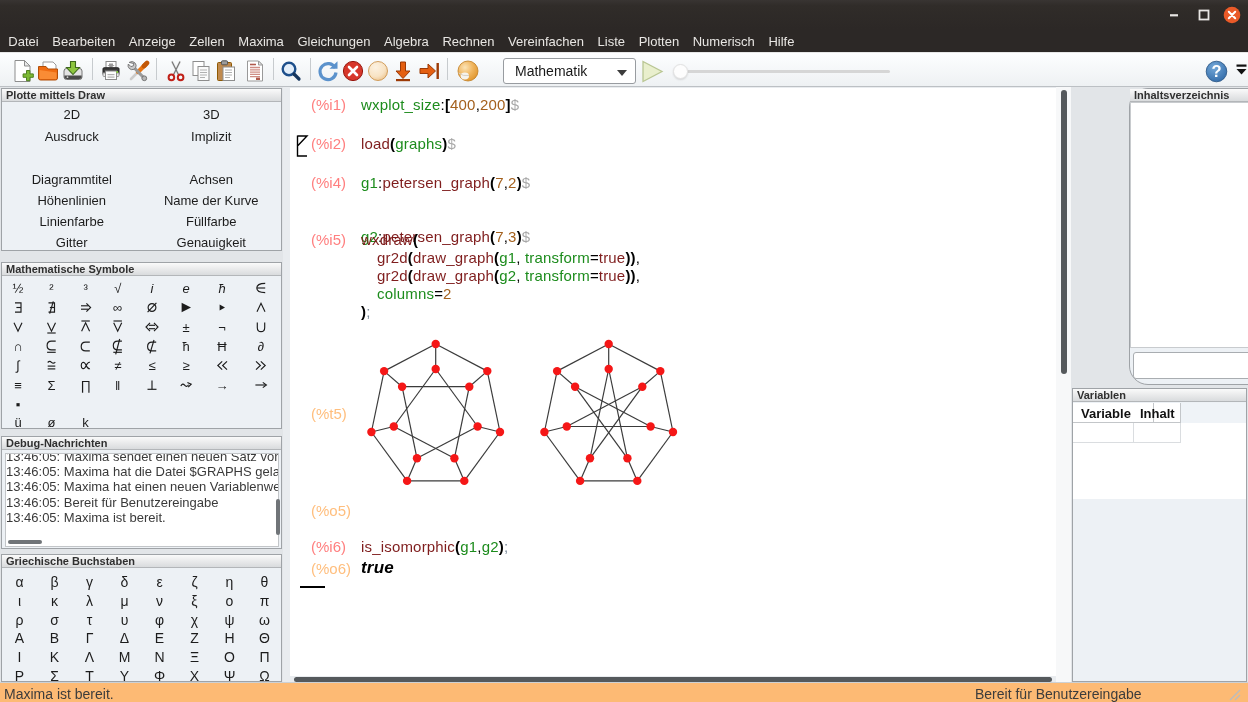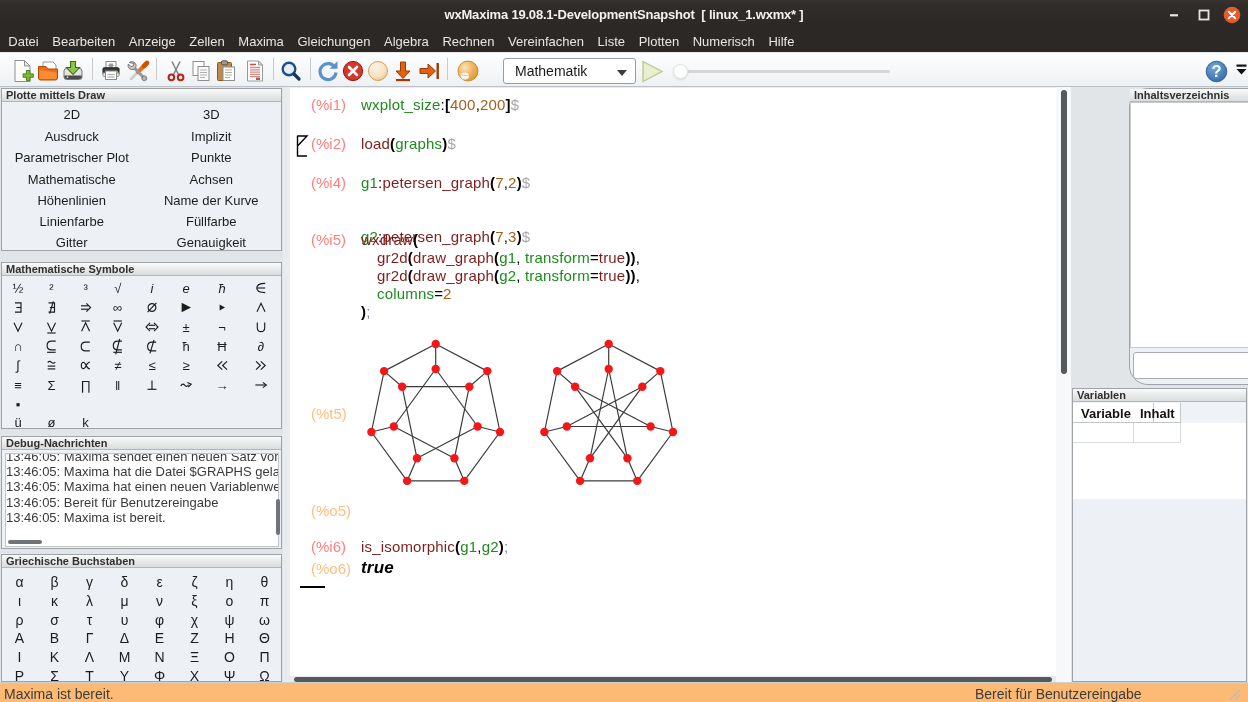--- a/index.html
+++ b/index.html
@@ -34,21 +34,20 @@
   .lbl { position:absolute; font-size:15px; color:#ff7f7f; }
   .code { position:absolute; font-size:15px; color:#000; white-space:pre; letter-spacing:0.18px; }
   .fn { color:#7f1d1d; }
   .vr { color:#1d8c1d; }
   .nm { color:#a4611e; }
   .tm { color:#a8a8a8; }
   .sc { color:#7a8999; }
 </style></head>
 <body>
 <div id="titlebar" class="abs">
-    <div class="title">wxMaxima 19.08.1-DevelopmentSnapshot&nbsp; [ linux_1.wxmx* ]</div>
   <svg class="abs" style="left:1160px;top:0" width="88" height="29" viewBox="0 0 88 29">
     <rect x="10" y="14.2" width="8" height="2.2" fill="#e8e6e4"></rect>
     <rect x="39.5" y="10.5" width="9" height="9" fill="none" stroke="#e8e6e4" stroke-width="1.8"></rect>
     <circle cx="72" cy="15" r="8.3" fill="#ea5a28"></circle>
     <path d="M68.8 11.8 L75.2 18.2 M75.2 11.8 L68.8 18.2" stroke="#fff" stroke-width="2" stroke-linecap="round"></path>
   </svg>
 </div>
 <div id="menubar" class="abs">
     <span>Datei</span>
     <span>Bearbeiten</span>
@@ -324,26 +323,22 @@
 <div class="panel" style="left:1px;top:88px;width:281px;height:163px;">
   <div class="phead">Plotte mittels Draw</div>
   <div class="btnrow" style="top:18px;justify-content:flex-end;">
       <div>2D</div>
       <div>3D</div>
     </div>
   <div class="btnrow" style="top:39.5px;">
       <div>Ausdruck</div>
       <div>Implizit</div>
     </div>
-  <div class="btnrow" style="top:61px;">
-      <div>Parametrischer Plot</div>
-      <div>Punkte</div>
-    </div>
   <div class="btnrow" style="top:82.5px;">
-      <div>Mathematische</div>
+      <div>Diagrammtitel</div>
       <div>Achsen</div>
     </div>
   <div class="btnrow" style="top:103.5px;">
       <div>Höhenlinien</div>
       <div>Name der Kurve</div>
     </div>
   <div class="btnrow" style="top:146px;">
       <div>Gitter</div>
       <div>Genauigkeit</div>
     </div>

